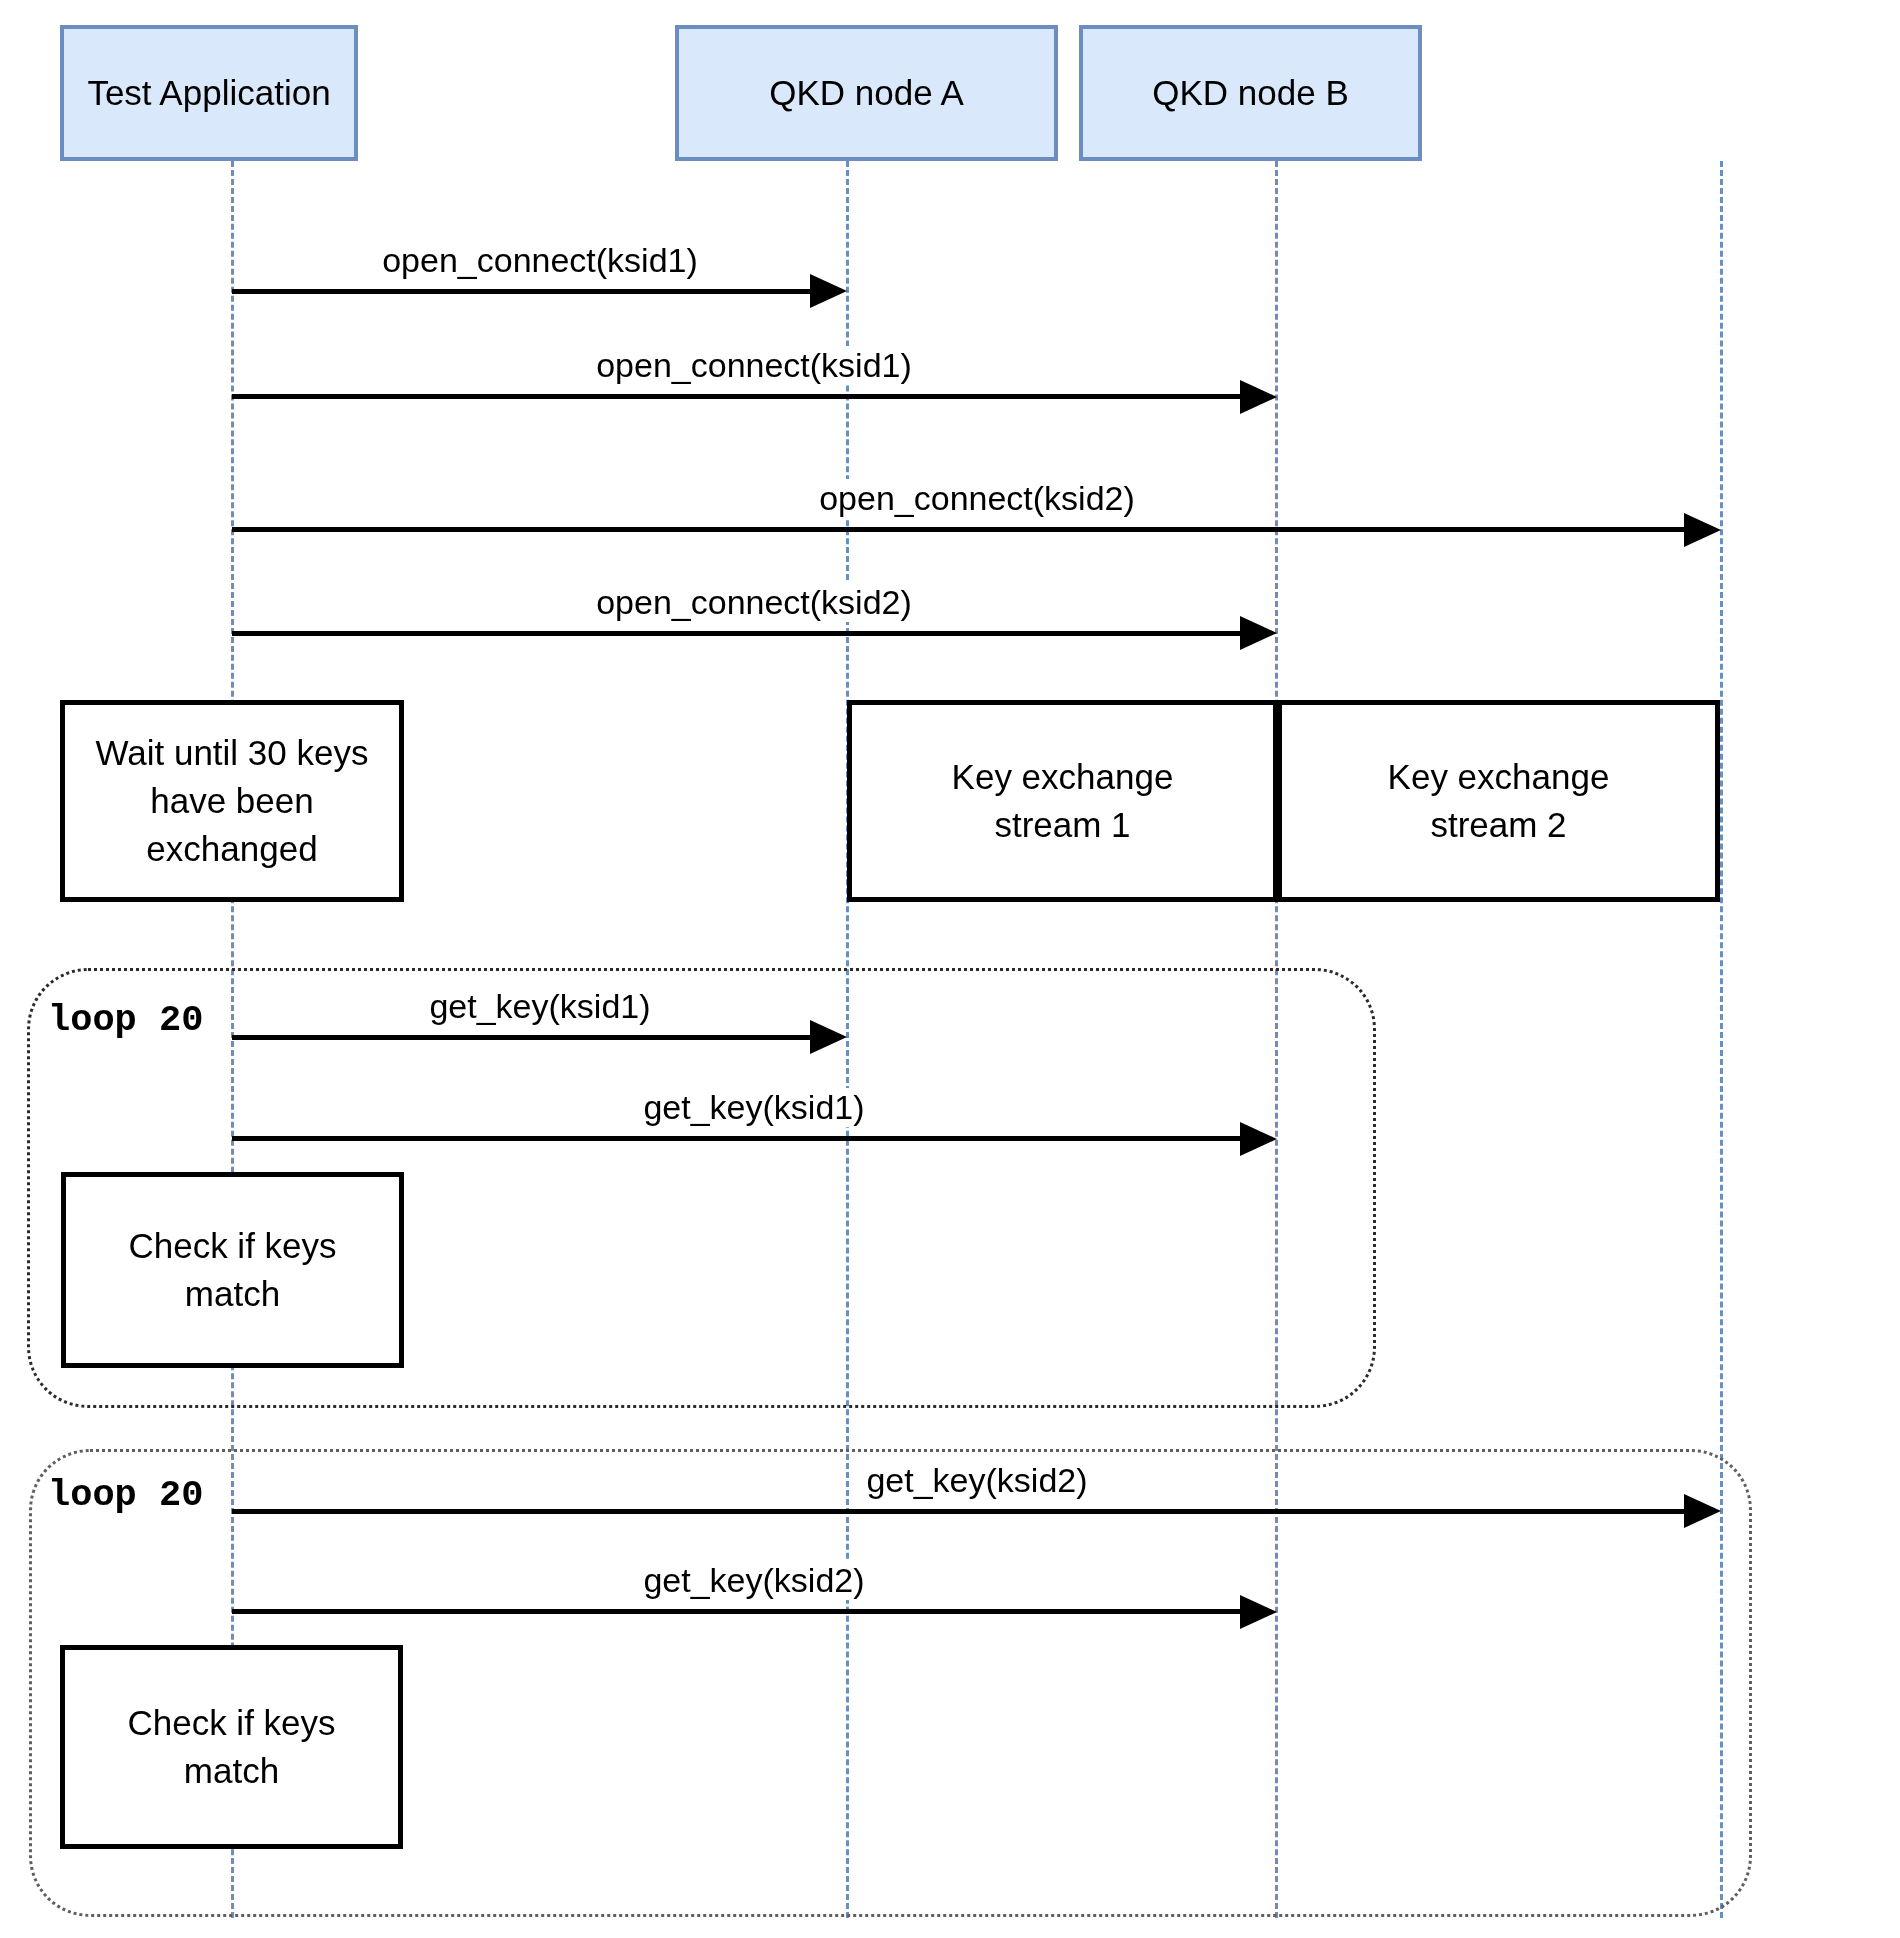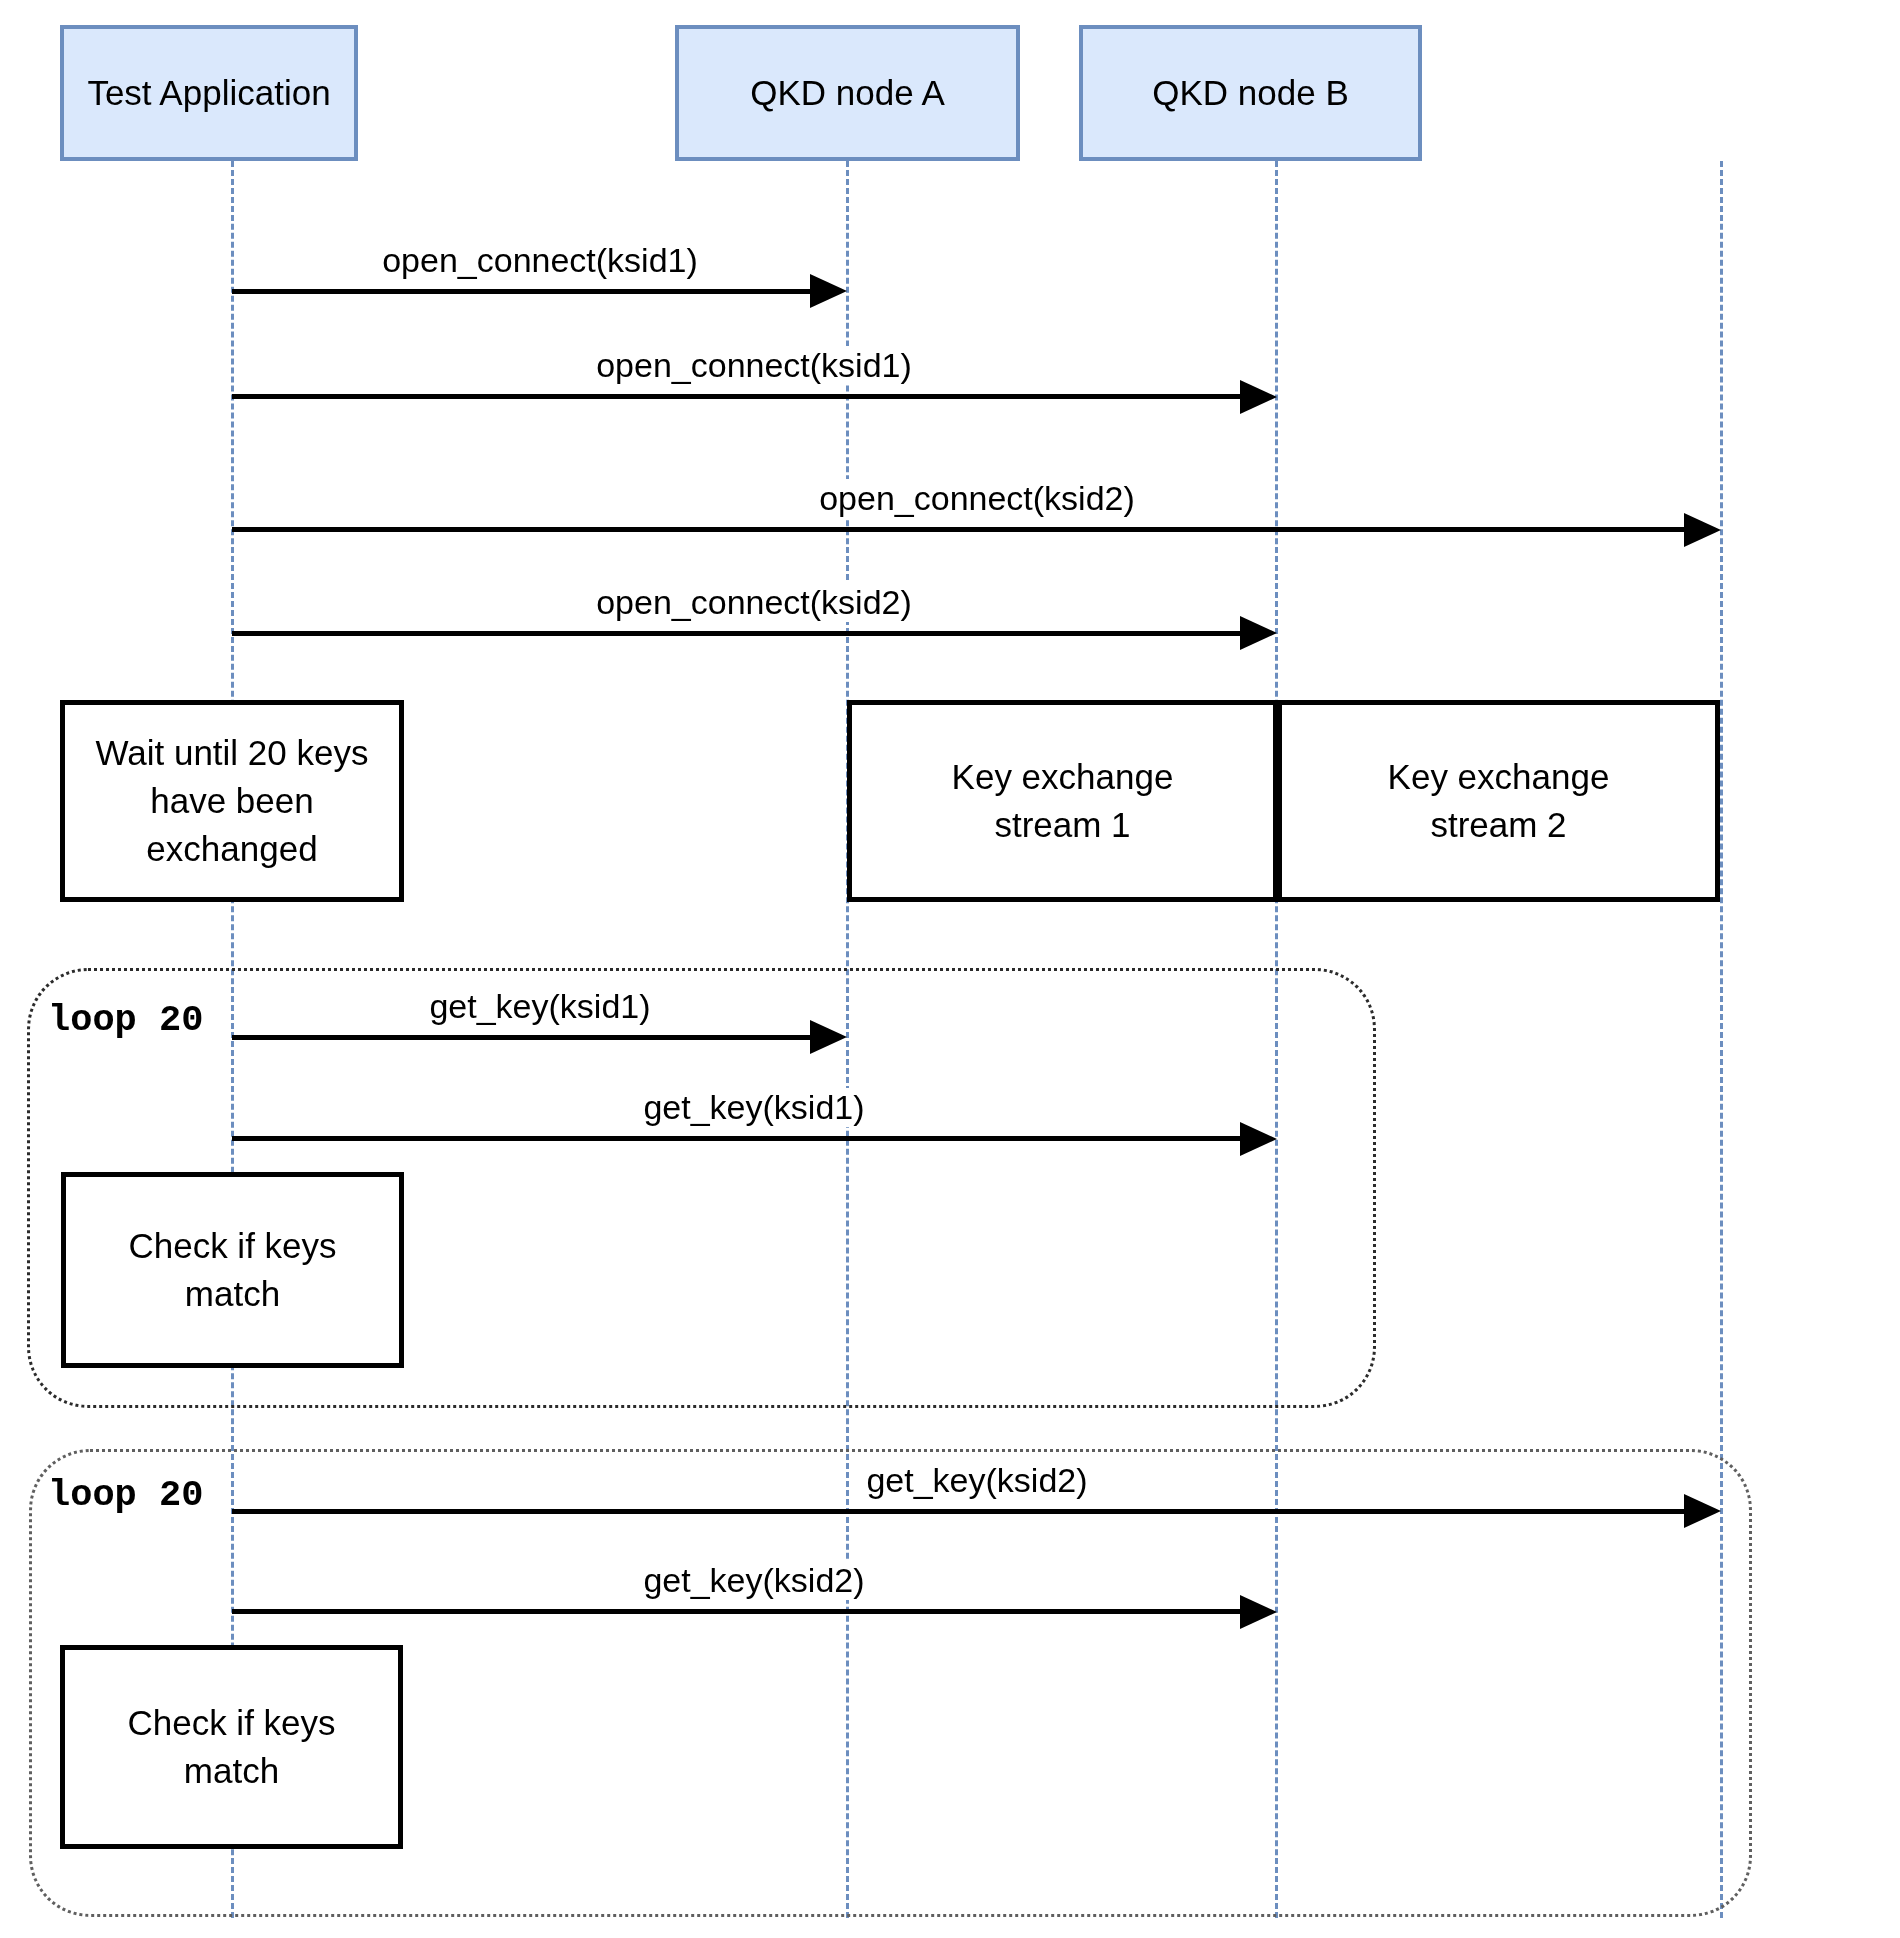--- a/index.html
+++ b/index.html
@@ -50,24 +50,24 @@
   <div class="lifeline" style="left:846px"></div>
   <div class="lifeline" style="left:1275px"></div>
   <div class="lifeline" style="left:1720px"></div>
 
   <div class="loop loop-1" style="left:27px;top:968px;width:1349px;height:440px"></div>
   <div class="loop loop-2" style="left:29px;top:1449px;width:1723px;height:468px"></div>
   <div class="loop-label" style="left:48px;top:999px">loop 20</div>
   <div class="loop-label" style="left:48px;top:1474px">loop 20</div>
 
   <div class="actor" style="left:60px;width:298px">Test Application</div>
-  <div class="actor" style="left:675px;width:345px">QKD node A</div>
+  <div class="actor" style="left:675px;width:383px">QKD node A</div>
   <div class="actor" style="left:1079px;width:343px">QKD node B</div>
 
-  <div class="note" style="left:60px;top:700px;width:344px;height:202px">Wait until 20 keys
+  <div class="note" style="left:60px;top:700px;width:344px;height:202px">Wait until 30 keys
 have been
 exchanged</div>
   <div class="note" style="left:847px;top:700px;width:431px;height:202px">Key exchange
 stream 1</div>
   <div class="note" style="left:1277px;top:700px;width:443px;height:202px">Key exchange
 stream 2</div>
   <div class="note" style="left:61px;top:1172px;width:343px;height:196px">Check if keys
 match</div>
   <div class="note" style="left:60px;top:1645px;width:343px;height:204px">Check if keys
 match</div>

